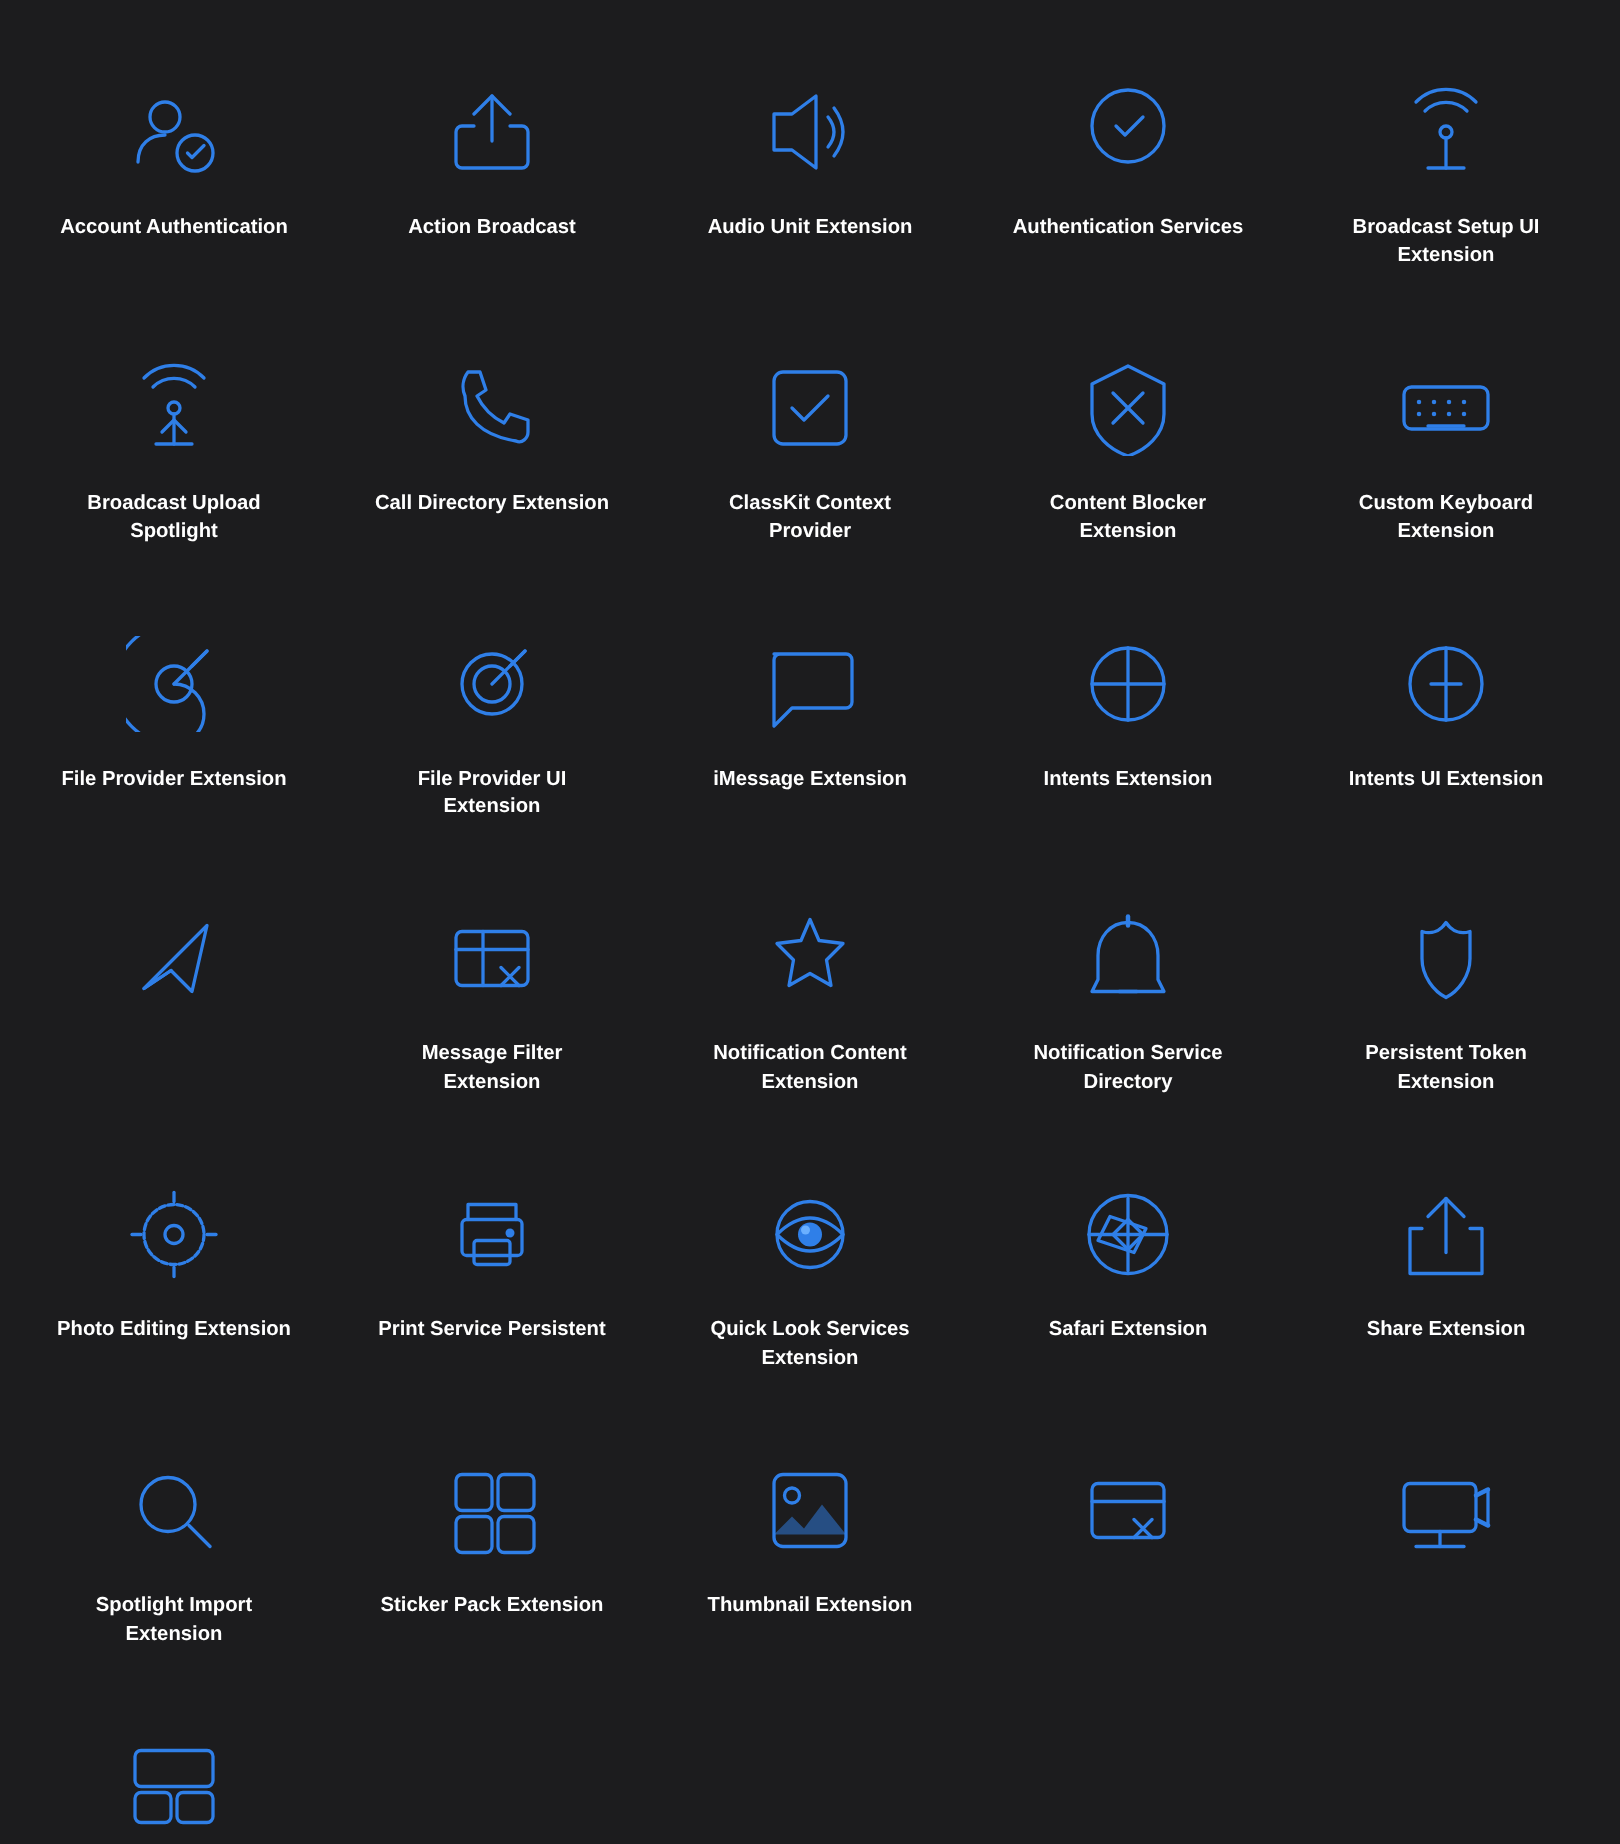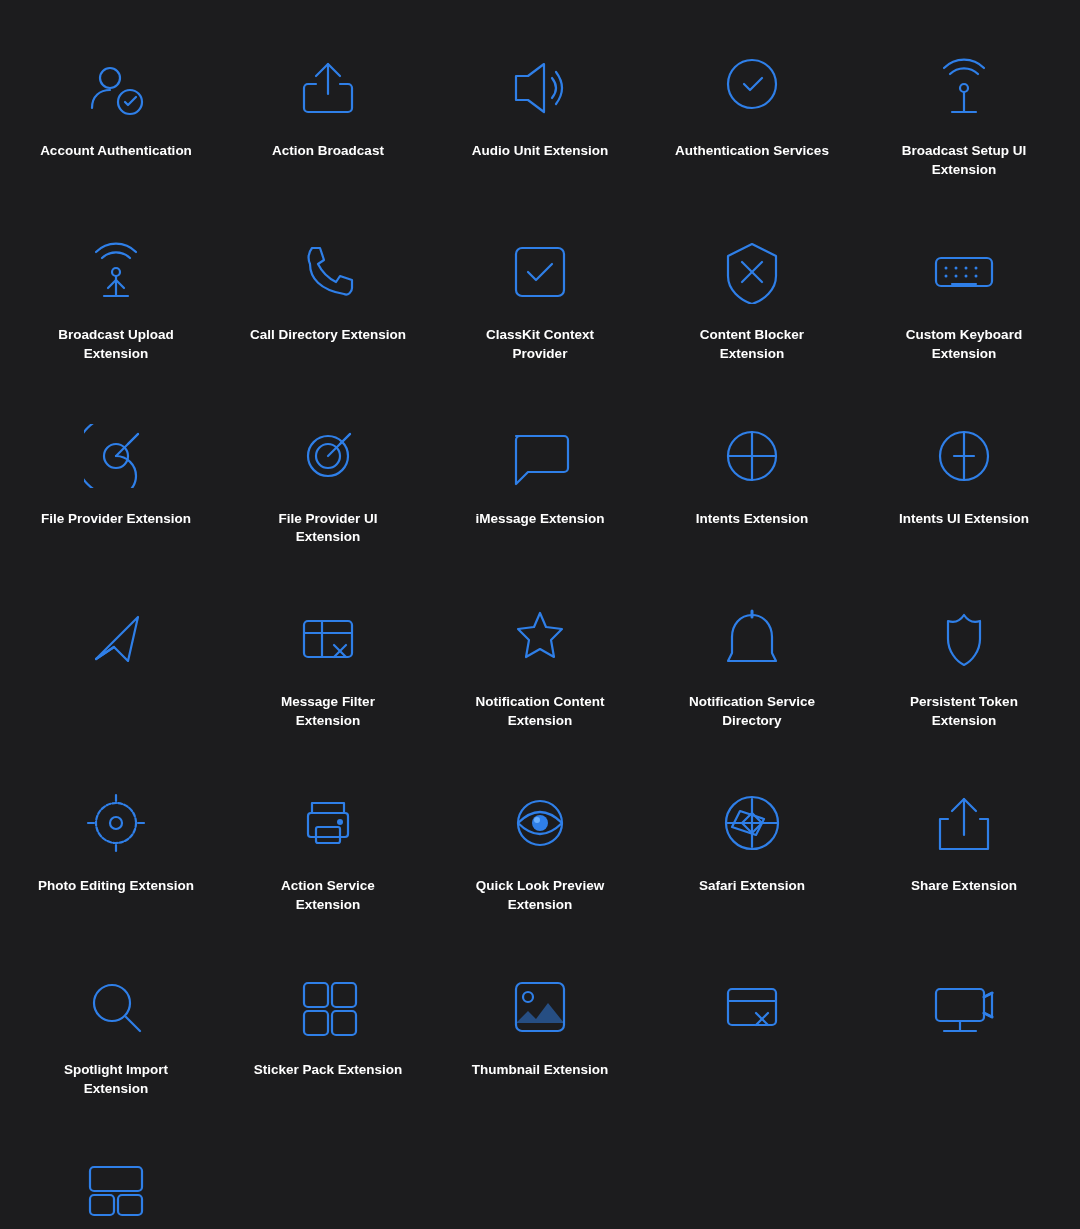--- a/index.html
+++ b/index.html
@@ -110,21 +110,21 @@
       <div class="icon-wrap">
         <svg viewBox="0 0 64 64">
           <path d="M32,32 m-20,-20 a28,28,0,0,1,40,0"></path>
           <path d="M32,32 m-14,-14 a20,20,0,0,1,28,0"></path>
           <circle cx="32" cy="32" r="4"></circle>
           <line x1="32" y1="36" x2="32" y2="56"></line>
           <line x1="20" y1="56" x2="44" y2="56"></line>
           <polyline points="24,48 32,40 40,48"></polyline>
         </svg>
       </div>
-      <div class="label">Broadcast Upload Extension</div>
+      <div class="label">Broadcast Upload Spotlight</div>
     </div>
     <div class="item">
       <div class="icon-wrap">
         <svg viewBox="0 0 64 64">
           <path d="M16,8 h8 l4,12 -6,4 c4,8 10,14 18,18 l4-6 12,4 v8 c0,4 -4,8 -8,6 C24,50 14,38 14,24 A16,16,0,0,1,16,8Z"></path>
         </svg>
       </div>
       <div class="label">Call Directory Extension</div>
     </div>
     <div class="item">
@@ -274,32 +274,32 @@
     </div>
     <div class="item">
       <div class="icon-wrap">
         <svg viewBox="0 0 64 64">
           <rect x="12" y="22" width="40" height="24" rx="3"></rect>
           <path d="M16,22 L16,12 L48,12 L48,22"></path>
           <rect x="20" y="36" width="24" height="16" rx="2"></rect>
           <circle cx="44" cy="31" r="3" fill="#2f7fe8" stroke="none"></circle>
         </svg>
       </div>
-      <div class="label">Action Service Extension</div>
+      <div class="label">Print Service Persistent</div>
     </div>
     <div class="item">
       <div class="icon-wrap">
         <svg viewBox="0 0 64 64">
           <circle cx="32" cy="32" r="22"></circle>
           <path d="M10,32 Q32,10 54,32 Q32,54 10,32Z"></path>
           <circle cx="32" cy="32" r="8" fill="#2f7fe8" stroke="none"></circle>
           <circle cx="29" cy="29" r="3" fill="#6ab0ff" stroke="none"></circle>
         </svg>
       </div>
-      <div class="label">Quick Look Preview Extension</div>
+      <div class="label">Quick Look Services Extension</div>
     </div>
     <div class="item">
       <div class="icon-wrap">
         <svg viewBox="0 0 64 64">
           <circle cx="32" cy="32" r="26"></circle>
           <line x1="32" y1="8" x2="32" y2="56"></line>
           <line x1="6" y1="32" x2="58" y2="32"></line>
           <polygon points="20,20 44,28 36,44 12,36" fill="none"></polygon>
           <polygon points="32,22 42,32 32,42 22,32" fill="none"></polygon>
         </svg>

